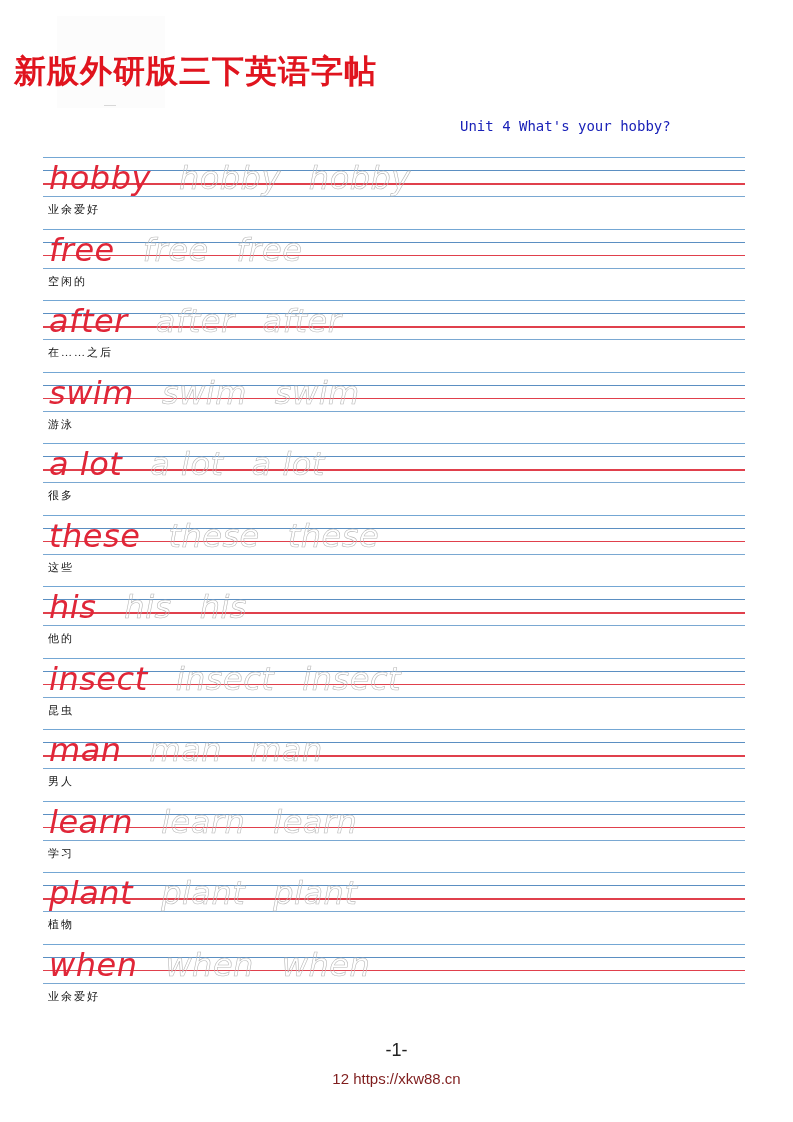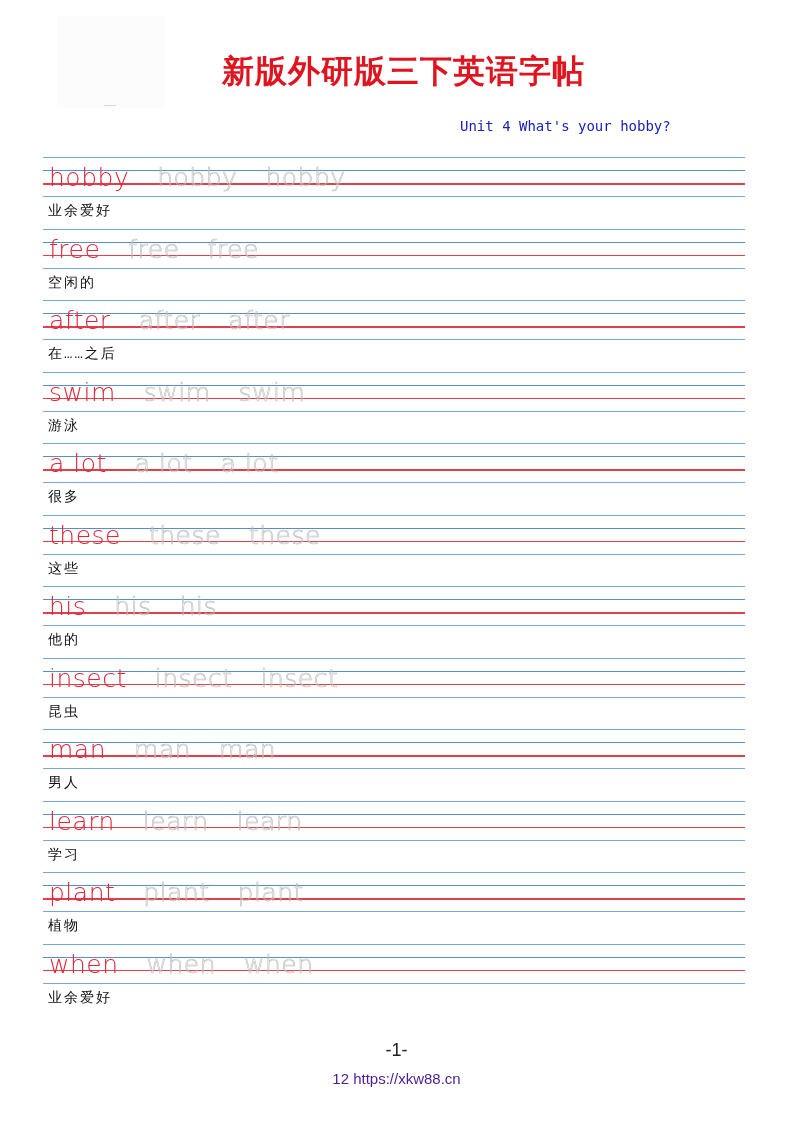--- a/index.html
+++ b/index.html
@@ -1,35 +1,35 @@
 <!DOCTYPE html>
 <html><head>
 <meta charset="utf-8">
 <style>
   html, body { margin: 0; padding: 0; background: #ffffff; }
   body { width: 793px; height: 1122px; position: relative; overflow: hidden; font-family: "DejaVu Sans", sans-serif; }
   .logo-box { position: absolute; left: 57px; top: 16px; width: 108px; height: 92px; background: #fcfcfc; }
   .logo-mark { position: absolute; left: 104px; top: 105px; width: 12px; height: 1px; background: #d8d8d8; }
-  .title { position: absolute; left: 0; width: 793px; top: 50px; text-align: center; padding-left: 14px; box-sizing: border-box;
+  .title { position: absolute; left: 0; width: 793px; top: 50px; padding-left: 14px; box-sizing: border-box;
            font-family: "DejaVu Serif", serif; font-size: 32px; font-weight: bold; color: #e0141e; letter-spacing: 1px; }
   .subtitle { position: absolute; left: 414px; top: 118px; font-family: "DejaVu Sans Mono", monospace; font-size: 14px; color: #1a22b8; margin-left: 46px; }
   .sheet { position: absolute; left: 43px; top: 157px; width: 702px; }
   .entry { position: relative; height: 71.5px; }
   .line { position: absolute; left: 0; width: 702px; height: 1px; }
   .l1 { top: 0; background: #74a7d4; }
   .l2 { top: 13px; background: #5b8fc2; }
   .l3 { top: 26px; background: #e0404c; height: 1.5px; }
   .l4 { top: 39px; background: #7aa8d2; }
   .words { position: absolute; left: 6px; top: 2px; height: 26px; display: flex; align-items: flex-end; gap: 28px; }
-  .word { font-family: "DejaVu Sans", sans-serif; font-weight: 300; font-size: 25px; line-height: 24px; transform: translateY(5px); letter-spacing: 0.5px; }
+  .word { font-family: "DejaVu Sans", sans-serif; font-style: italic; font-weight: 300; font-size: 32px; line-height: 24px; transform: translateY(5px); letter-spacing: 0.5px; }
   .word.main { color: #e02638; }
   .word.trace { color: transparent; -webkit-text-stroke: 0.6px #b9b9b9; }
-  .meaning { position: absolute; left: 5px; top: 45px; font-family: Liberation Mono, monospace; font-size: 14px; color: #111; letter-spacing: 2px; }
+  .meaning { position: absolute; left: 5px; top: 45px; font-family: Liberation Serif, serif; font-size: 11px; color: #111; letter-spacing: 2px; }
   .page-num { position: absolute; left: 0; width: 793px; top: 1040px; text-align: center; font-family: "Liberation Sans", sans-serif; font-size: 18px; color: #222; }
-  .footer { position: absolute; left: 0; width: 793px; top: 1070px; text-align: center; font-family: "Liberation Sans", sans-serif; font-size: 15px; color: #4c1d95; }
+  .footer { position: absolute; left: 0; width: 793px; top: 1070px; text-align: center; font-family: "Liberation Sans", sans-serif; font-size: 15px; color: #7f1d1d; }
 </style>
 </head>
 <body>
 
 <div class="logo-box"></div>
 <div class="logo-mark"></div>
 
 <div class="title">新版外研版三下英语字帖</div>
 <div class="subtitle">Unit 4 What's your hobby?</div>
 

